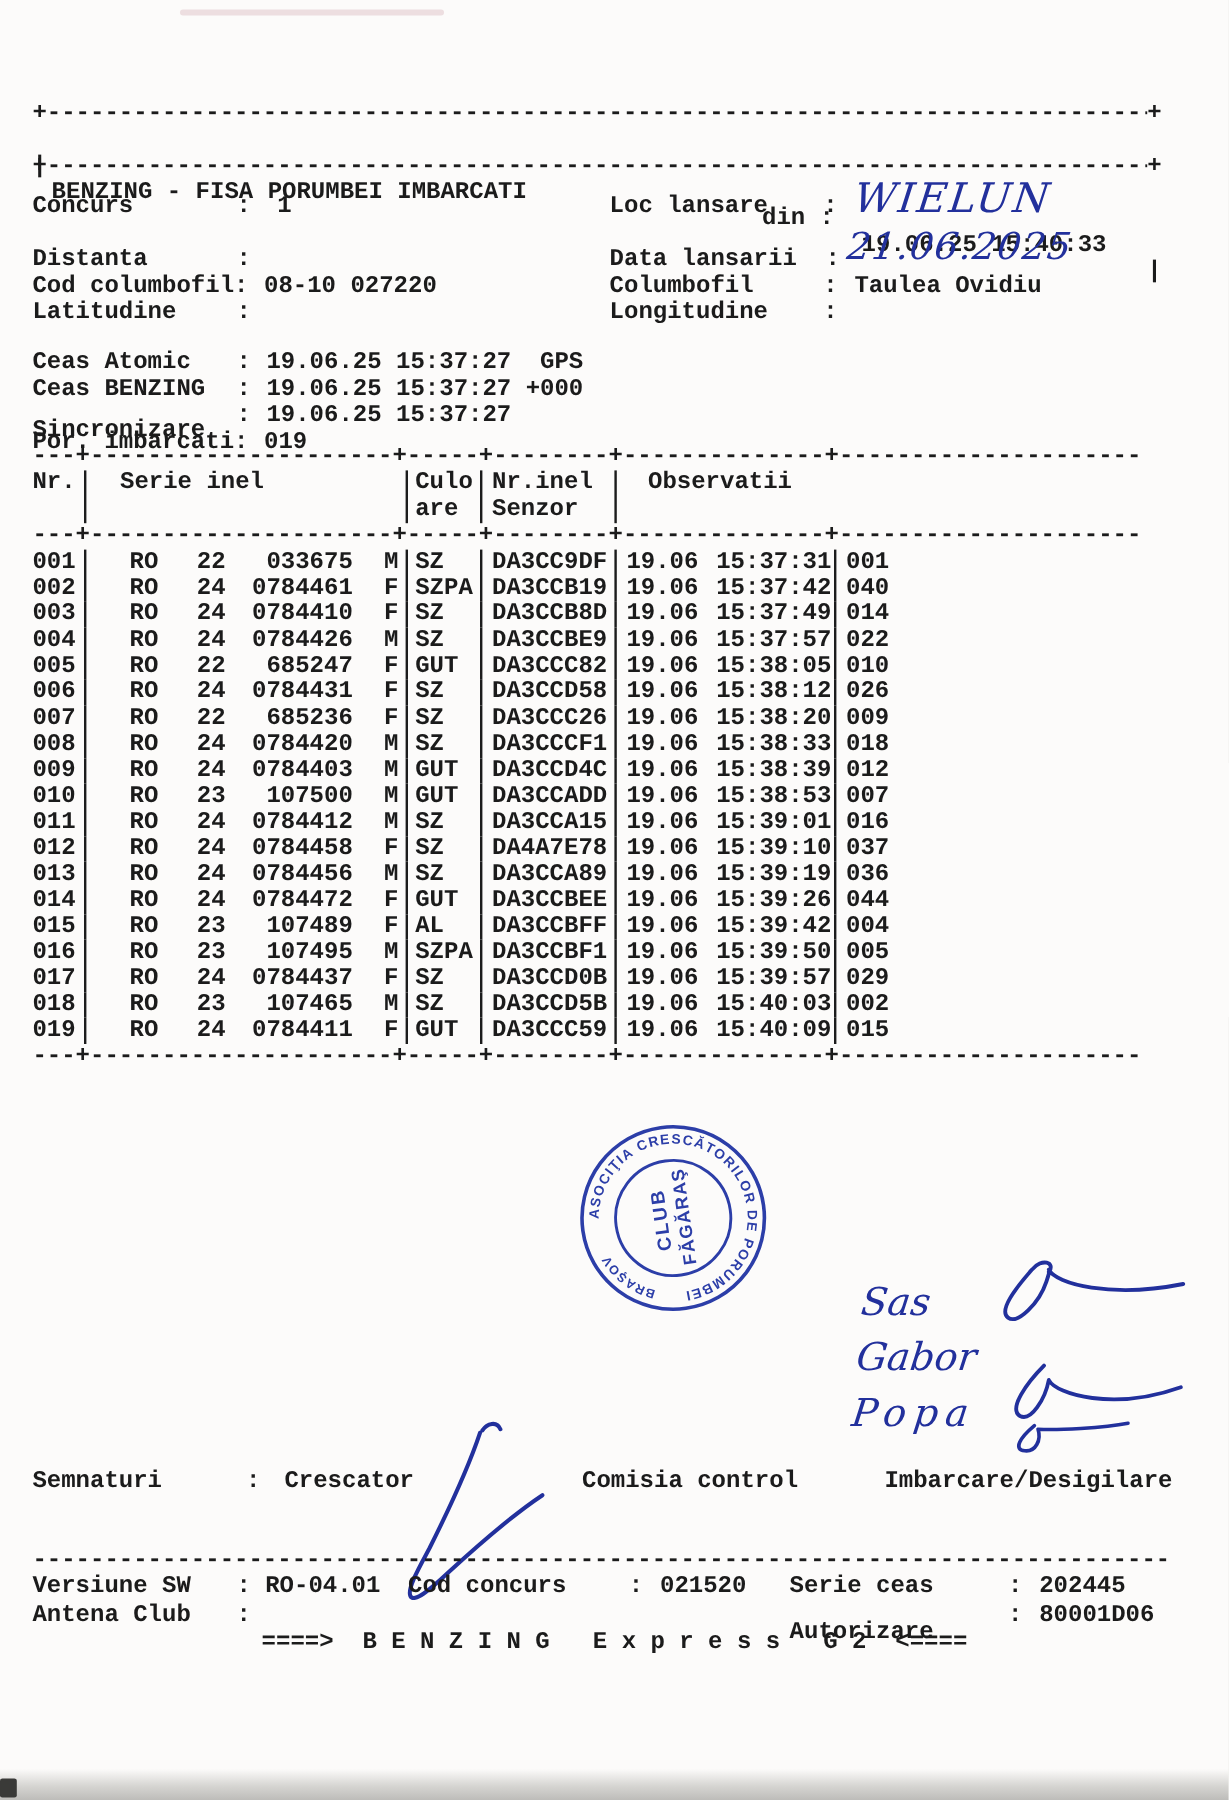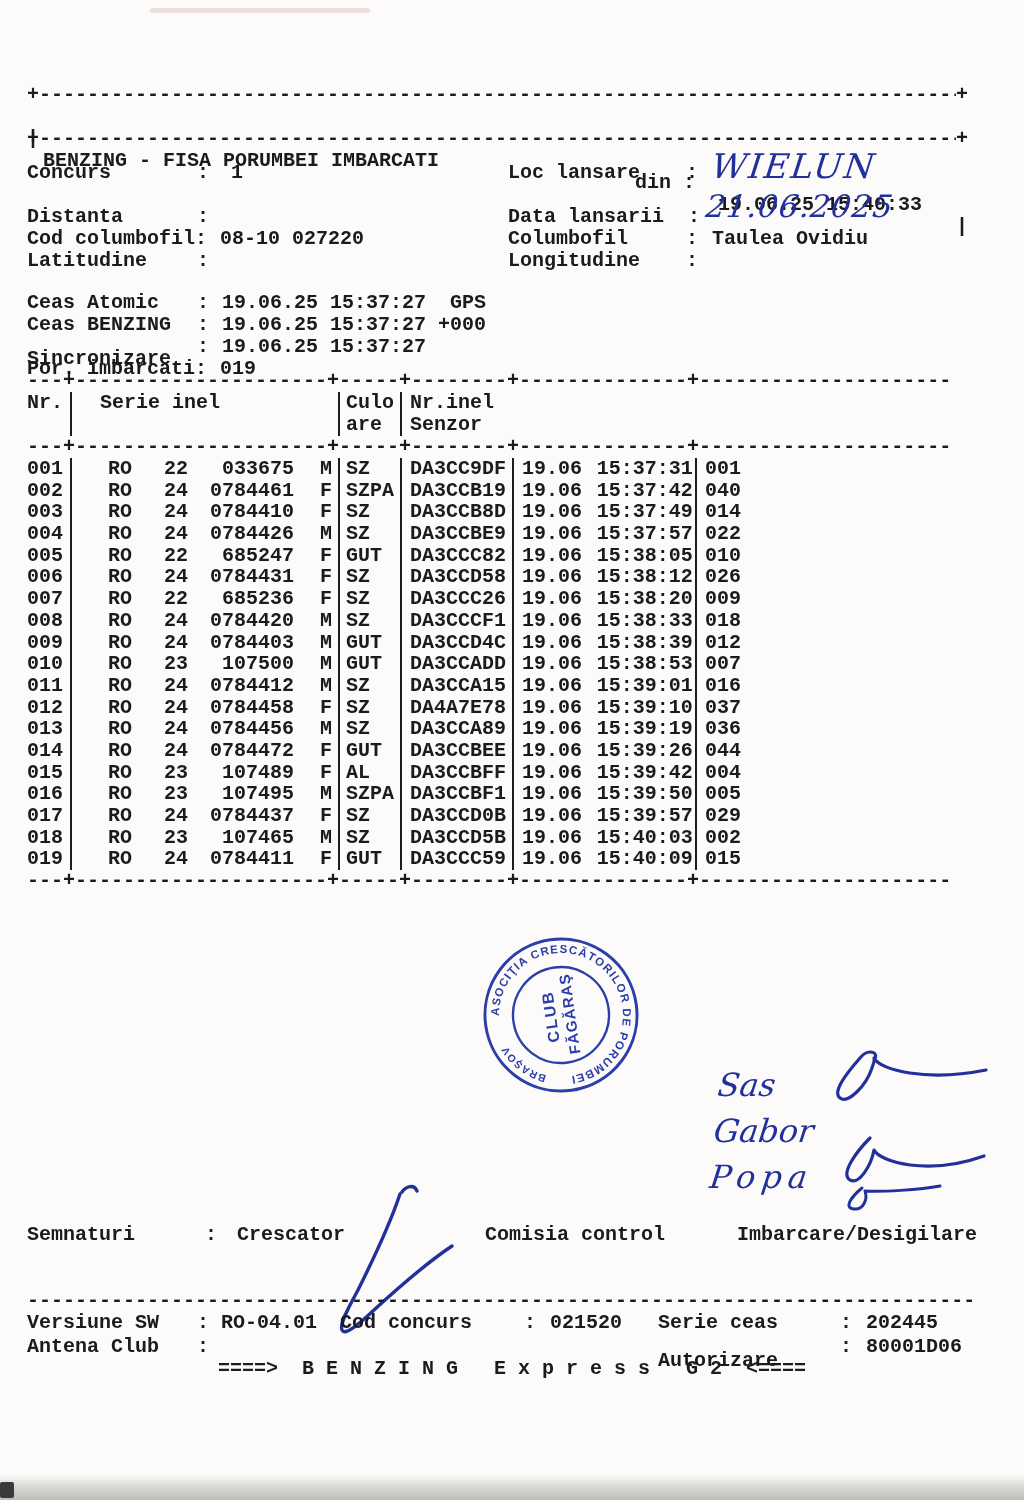--- a/index.html
+++ b/index.html
@@ -112,20 +112,21 @@
   <span class="mono abs" style="left:220px;top:358px;">019</span>
 
   <div id="table-block">
     <div class="mono sep">---+---------------------+-----+--------+--------------+---------------------</div>
 
     <div class="thead-row mono">
       <div class="cell c-nr">Nr.</div>
       <div class="cell c-serie"><span class="hpad">Serie inel</span></div>
       <div class="cell c-culo"><div>Culo</div><div>are</div></div>
       <div class="cell c-senzor"><div>Nr.inel</div><div>Senzor</div></div>
+      <div class="cell c-obs"><span class="hpad2">Observatii</span></div>
     </div>
 
     <div class="mono sep">---+---------------------+-----+--------+--------------+---------------------</div>
 
     <div id="table-body">
     <div class="trow mono">
       <div class="cell c-nr">001</div>
       <div class="cell c-serie">
         <span class="s-tara">RO</span>
         <span class="s-an">22</span>

